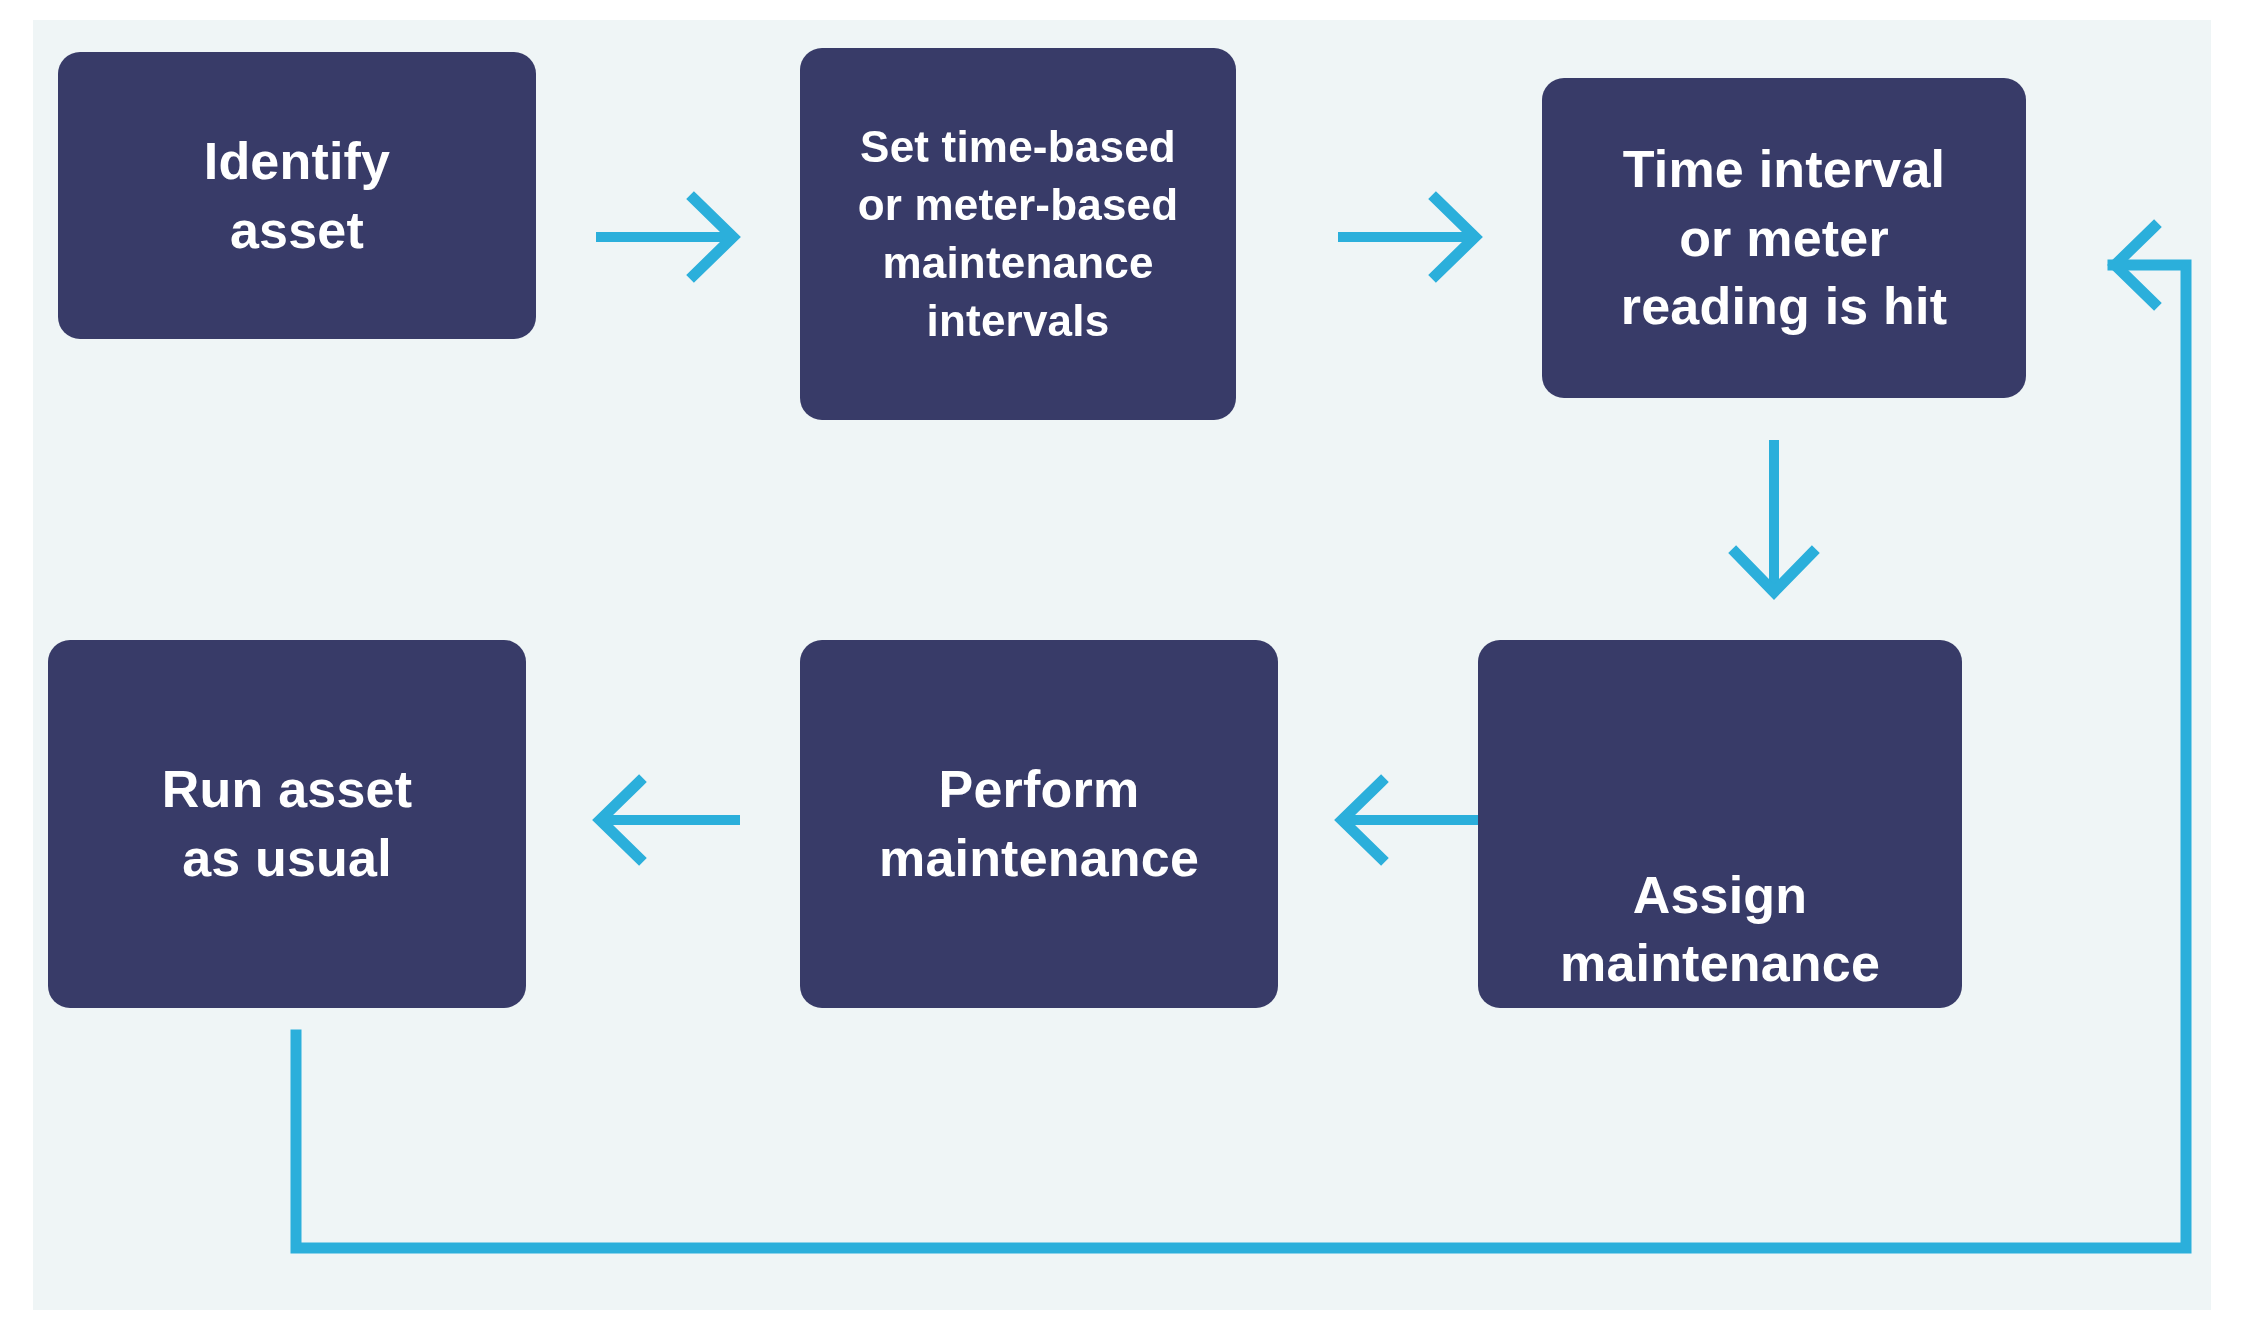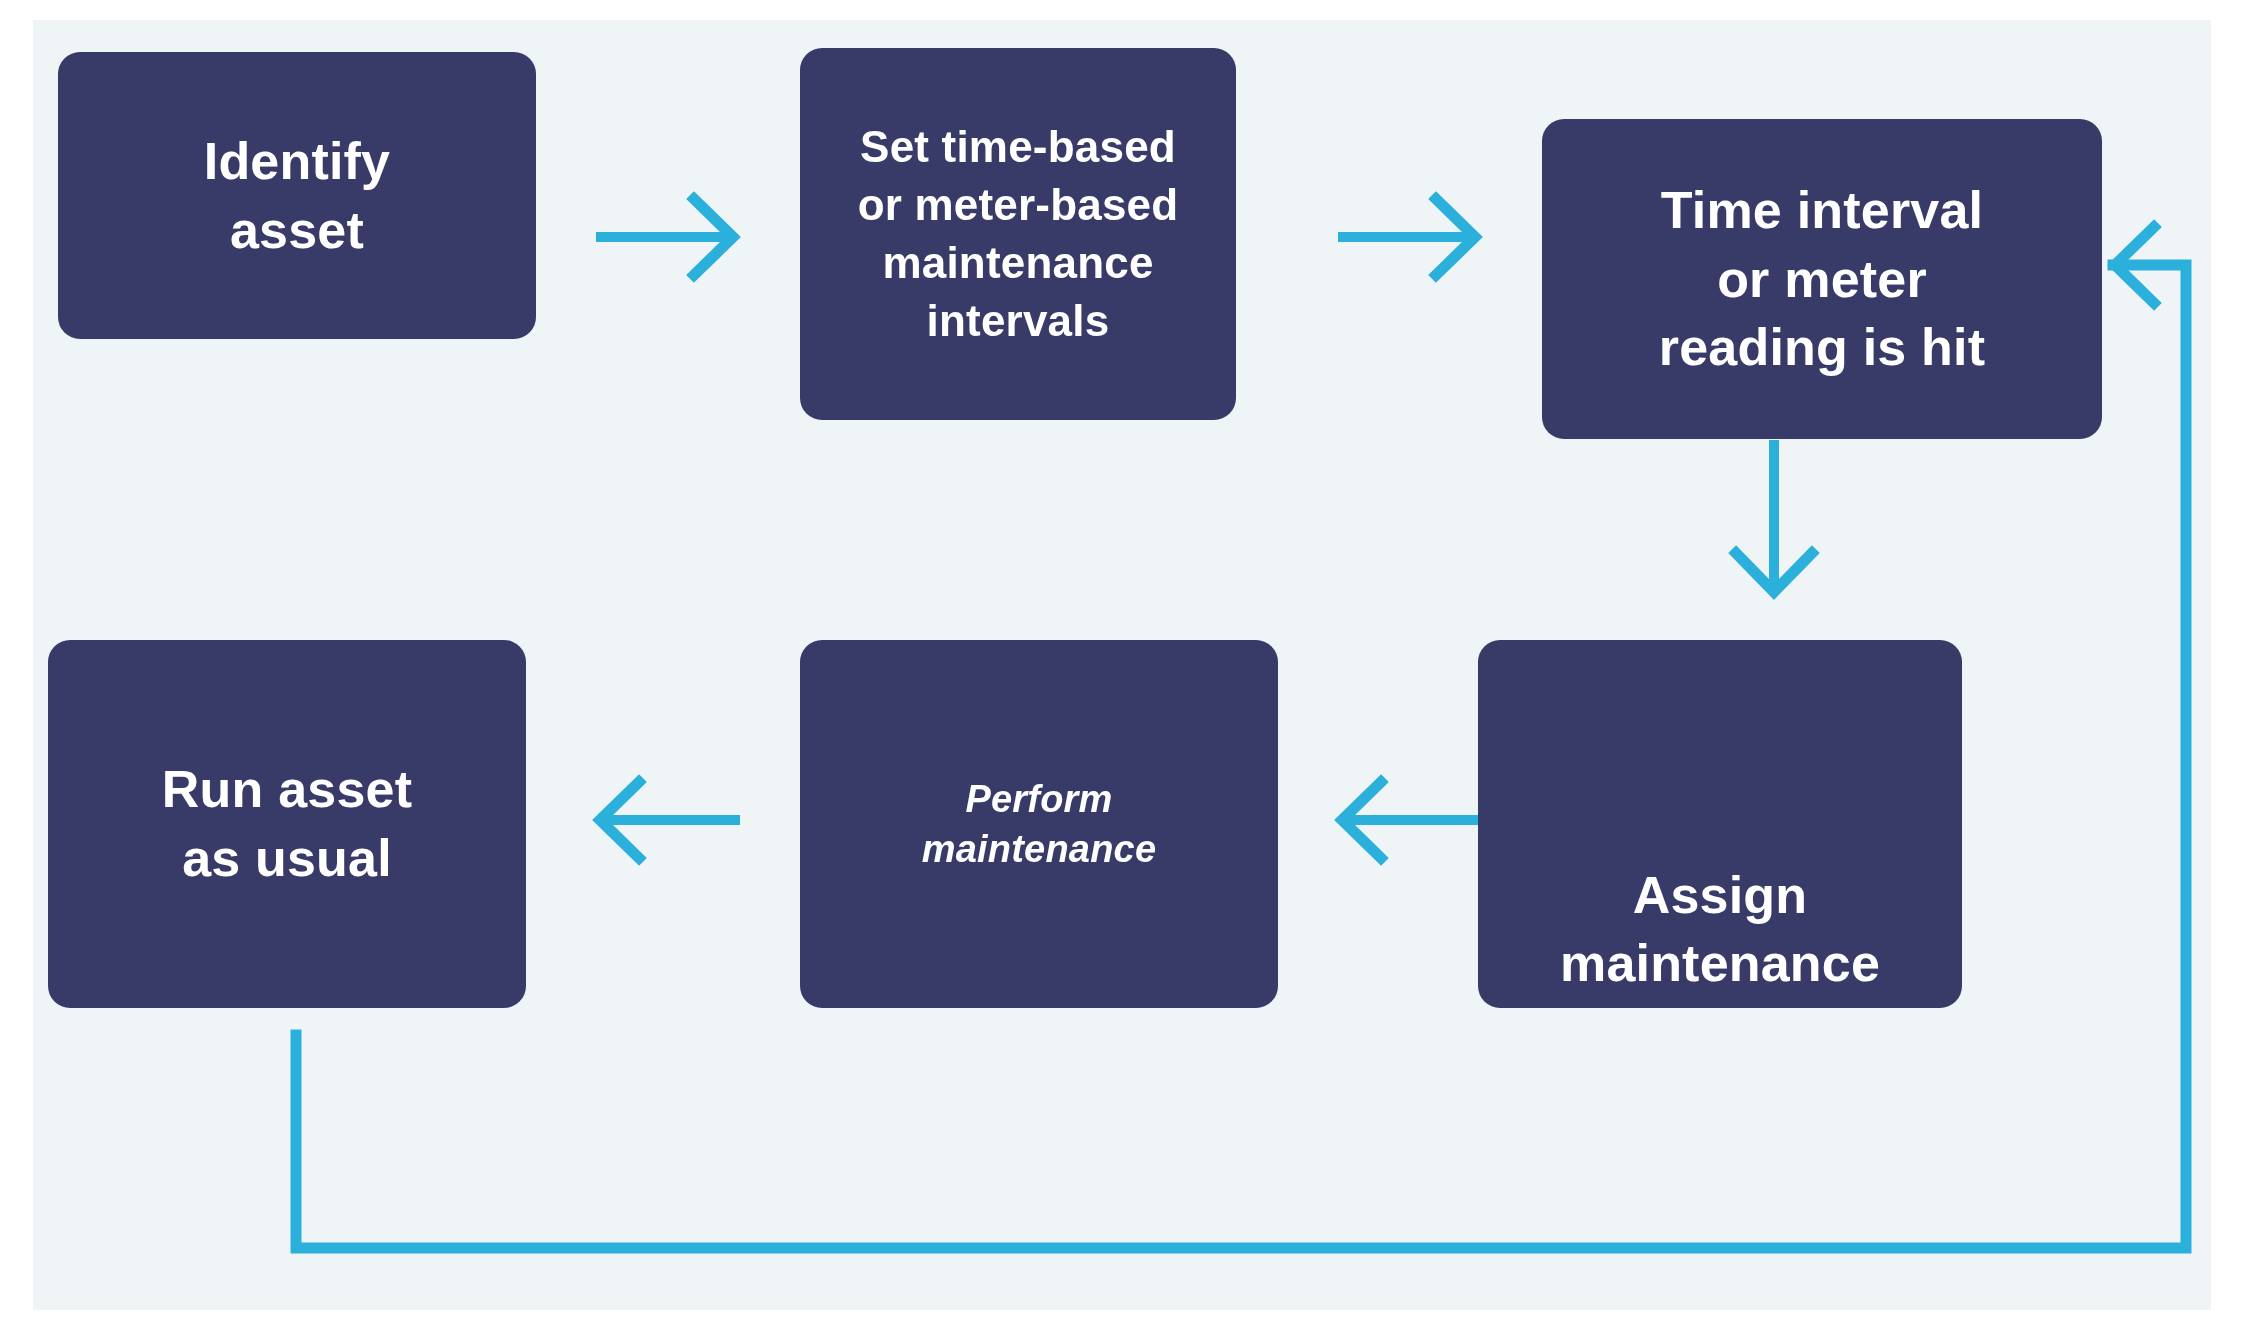--- a/index.html
+++ b/index.html
@@ -46,25 +46,25 @@
     padding: 10px 14px;
   }
   .node-label {
     white-space: pre-line;
     display: block;
   }
 
   
   #node-identify-asset      { left: 58px;  top: 52px;  width: 478px; height: 287px; font-size: 52px; }
   #node-set-intervals       { left: 800px; top: 48px;  width: 436px; height: 372px; font-size: 44px; }
-  #node-interval-hit        { left: 1542px;top: 78px;  width: 560px; height: 320px; font-size: 52px; margin-top: 41px; }
+  #node-interval-hit        { left: 1542px;top: 78px;  width: 484px; height: 320px; font-size: 52px; }
 
   
   #node-run-asset           { left: 48px;  top: 640px; width: 478px; height: 368px; font-size: 52px; }
-  #node-perform-maintenance { left: 800px; top: 640px; width: 478px; height: 368px; font-size: 38px; font-style: italic; }
+  #node-perform-maintenance { left: 800px; top: 640px; width: 478px; height: 368px; font-size: 52px; }
   #node-assign-maintenance  { left: 1478px;top: 640px; width: 484px; height: 368px; font-size: 52px; align-items: flex-end; }
 
   
   #wires {
     position: absolute;
     left: 0; top: 0;
     width: 2245px;
     height: 1331px;
     pointer-events: none;
   }

